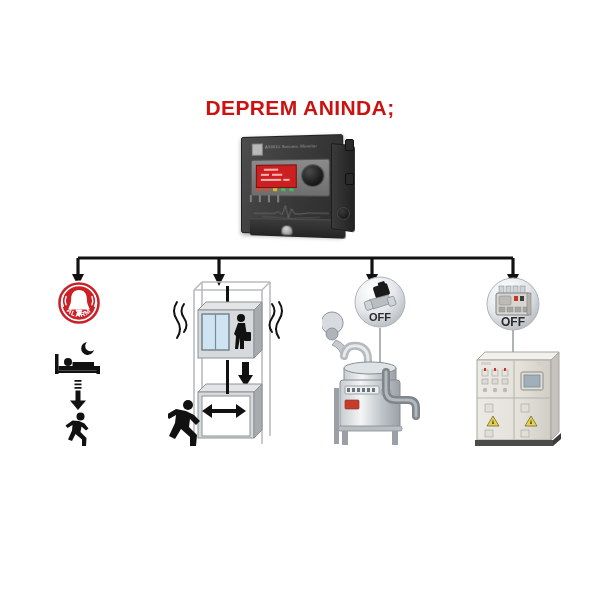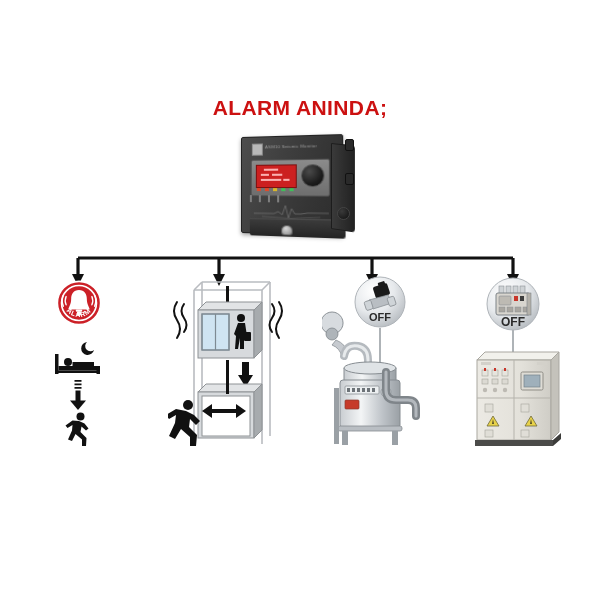--- a/index.html
+++ b/index.html
@@ -202,21 +202,21 @@
 
   
   .elec-col { left: 455px; width: 120px; }
   .elec-art { position: absolute; left: 0; top: 0; width: 120px; height: 172px; }
 </style>
 </head>
 <body>
 
 <div id="stage">
 
-  <div id="title">ALARM ANINDA;</div>
+  <div id="title">DEPREM ANINDA;</div>
 
   <div id="device-wrap">
     <div class="dev-body">
       <div class="dev-logo"></div>
       <div class="dev-brand">ASM10 Seismic Monitor</div>
 
       <div class="dev-faceplate">
         <div class="dev-screen">
           <span class="line l1"></span>
             <span class="line l2"></span>

